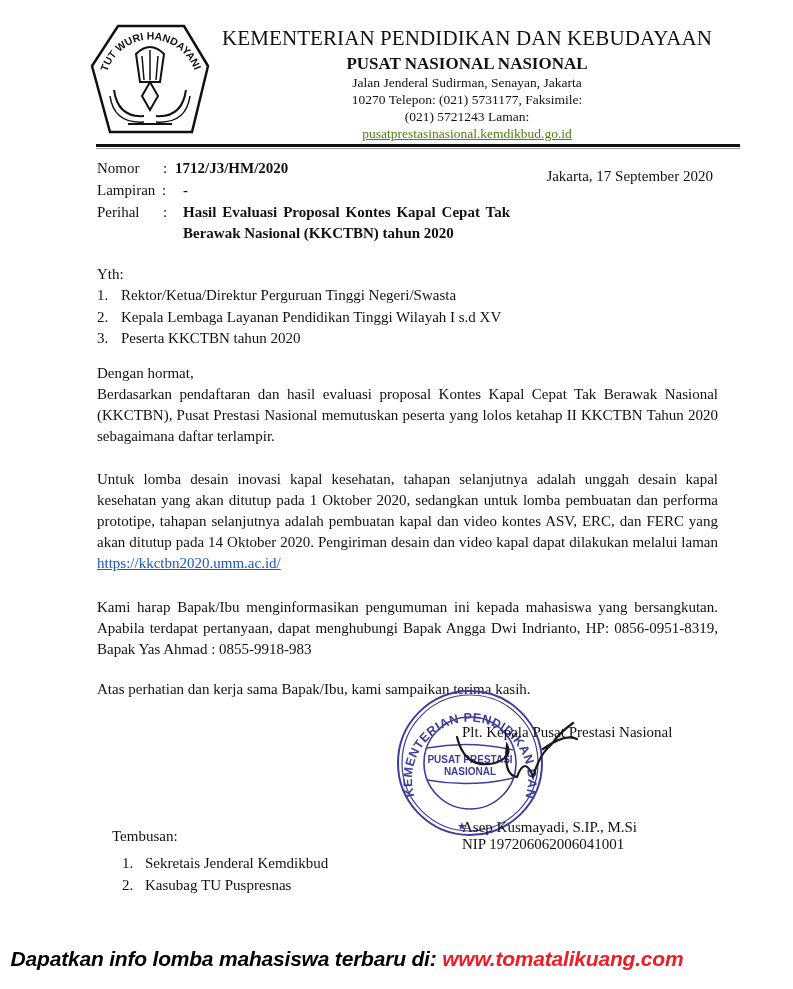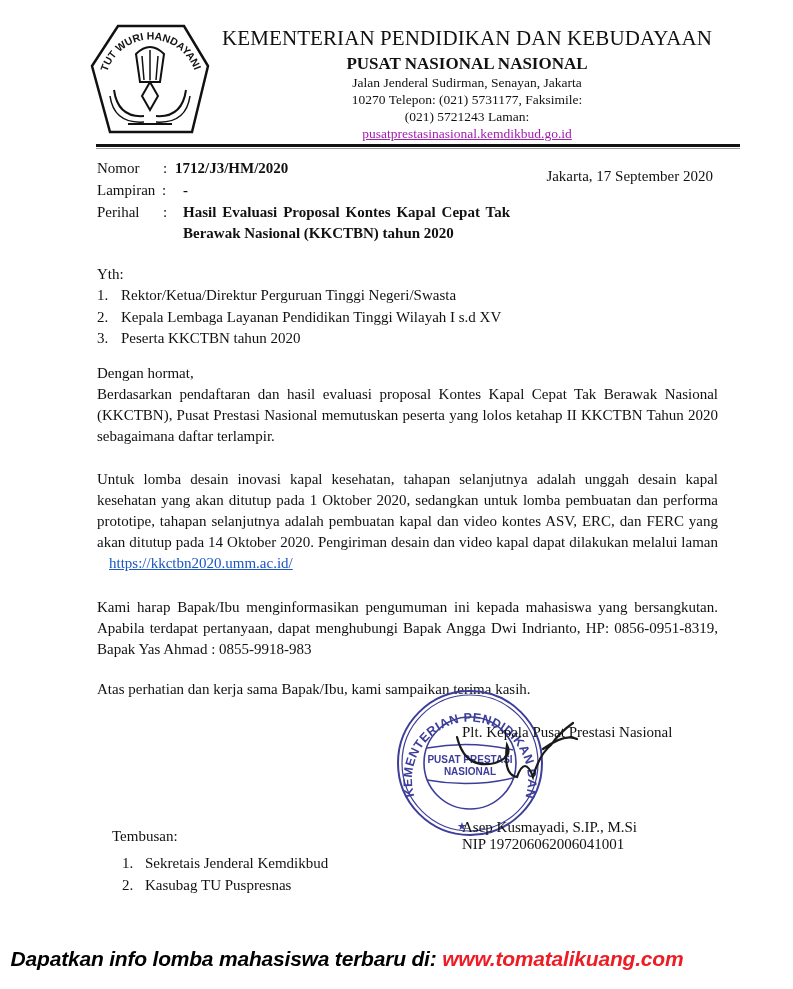--- a/index.html
+++ b/index.html
@@ -11,35 +11,35 @@
   .abs { position: absolute; }
   
   .logo { left: 88px; top: 20px; width: 124px; height: 122px; }
   .kop { left: 212px; width: 510px; text-align: center; }
   .kop-ministry { top: 26px; font-size: 21px; letter-spacing: 0.1px; }
   .kop-unit { top: 54px; font-size: 17px; font-weight: bold; }
   .kop-line { font-size: 13.5px; line-height: 17px; }
   .kop-addr1 { top: 74px; }
   .kop-addr2 { top: 91px; }
   .kop-addr3 { top: 108px; }
-  .kop-web { top: 125px; color: #a21caf; text-decoration: underline; }
+  .kop-web { top: 125px; color: #4d7c0f; text-decoration: underline; }
   .rule-thick { left: 96px; top: 144px; width: 644px; height: 3px; background: #111; }
   .rule-thin { left: 96px; top: 148px; width: 644px; height: 1px; background: #999; }
 
   .txt { font-size: 15px; line-height: 21px; }
   .meta-label { left: 97px; font-family: Liberation Serif, serif; }
   .meta-colon { left: 163px; }
   .meta-val { left: 183px; font-weight: bold; }
   .date { right: 80px; top: 166px; }
 
   .para { left: 97px; width: 621px; text-align: justify; text-align-last: left; }
   .ol-num { left: 97px; }
   .ol-text { left: 121px; }
 
-  a.link { color: #1a56c4; text-decoration: underline; margin-left: 12px; }
+  a.link { color: #1a56c4; text-decoration: underline; }
 
   
   .stamp { left: 395px; top: 688px; width: 150px; height: 150px; }
   .sig-title { left: 462px; top: 722px; }
   .sig-name { left: 462px; top: 817px; }
   .sig-nip { left: 462px; top: 834px; }
 
   .tembusan { left: 104px; top: 826px; margin-left: 8px; }
   .cc-num { left: 122px; }
   .cc-text { left: 145px; }

